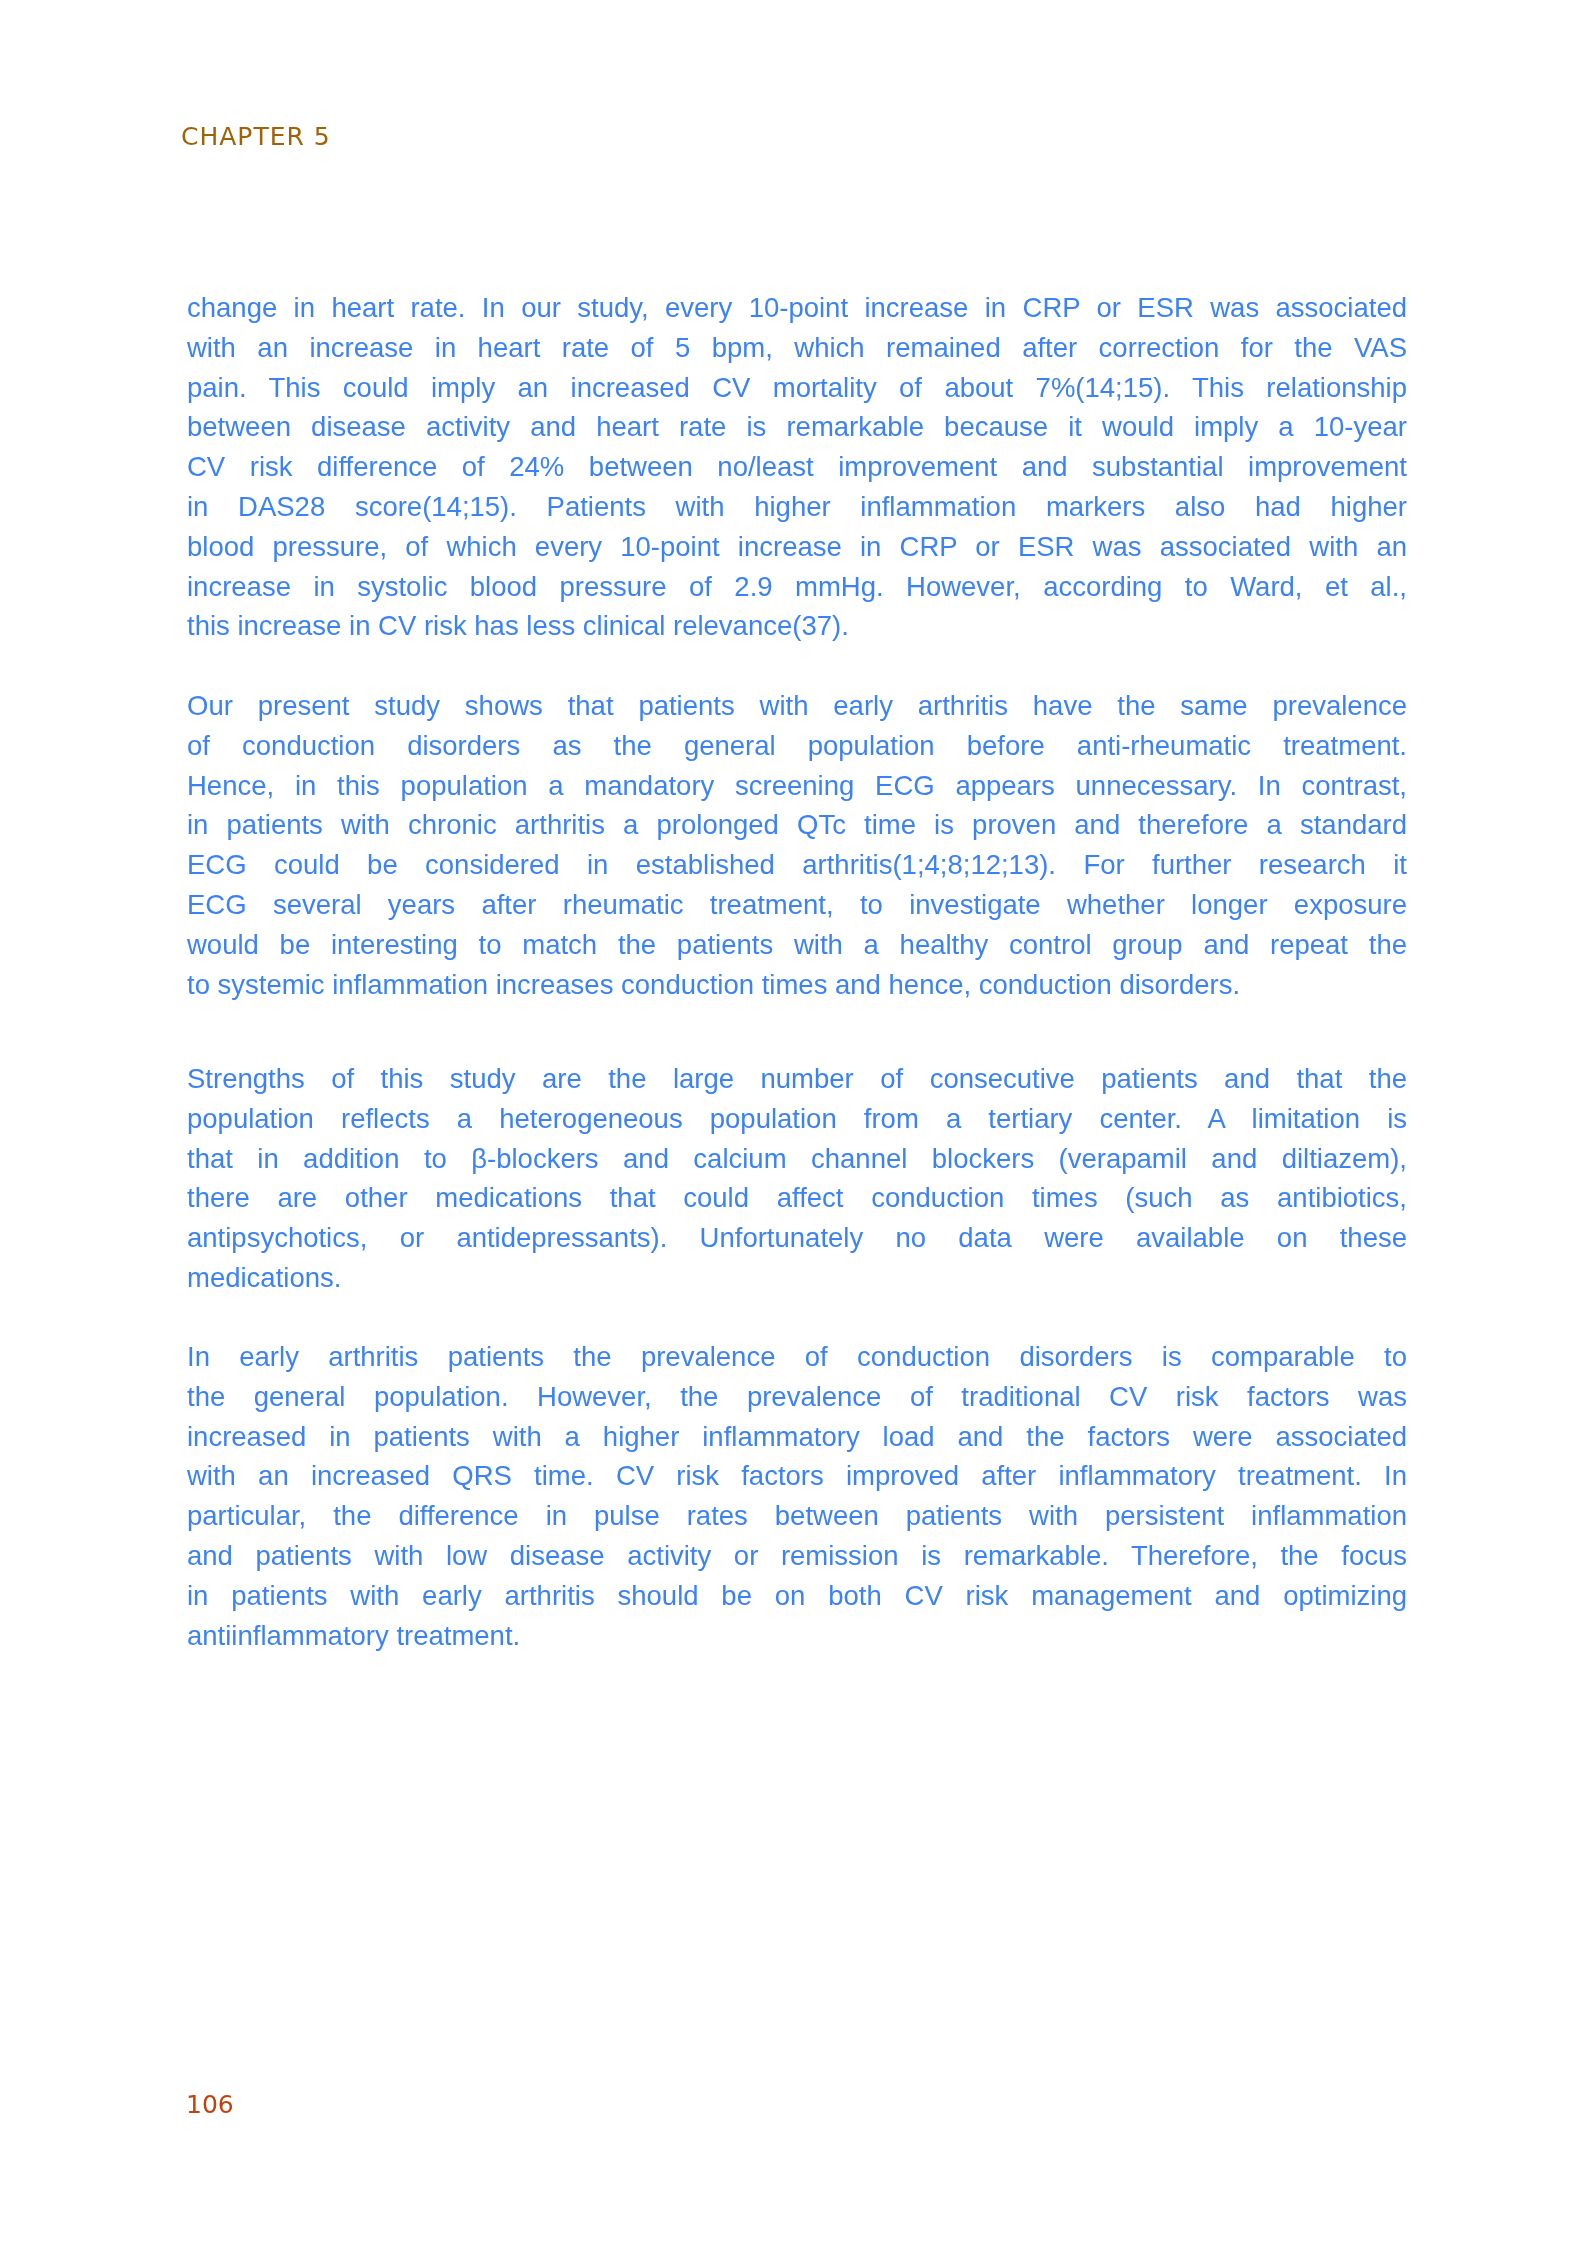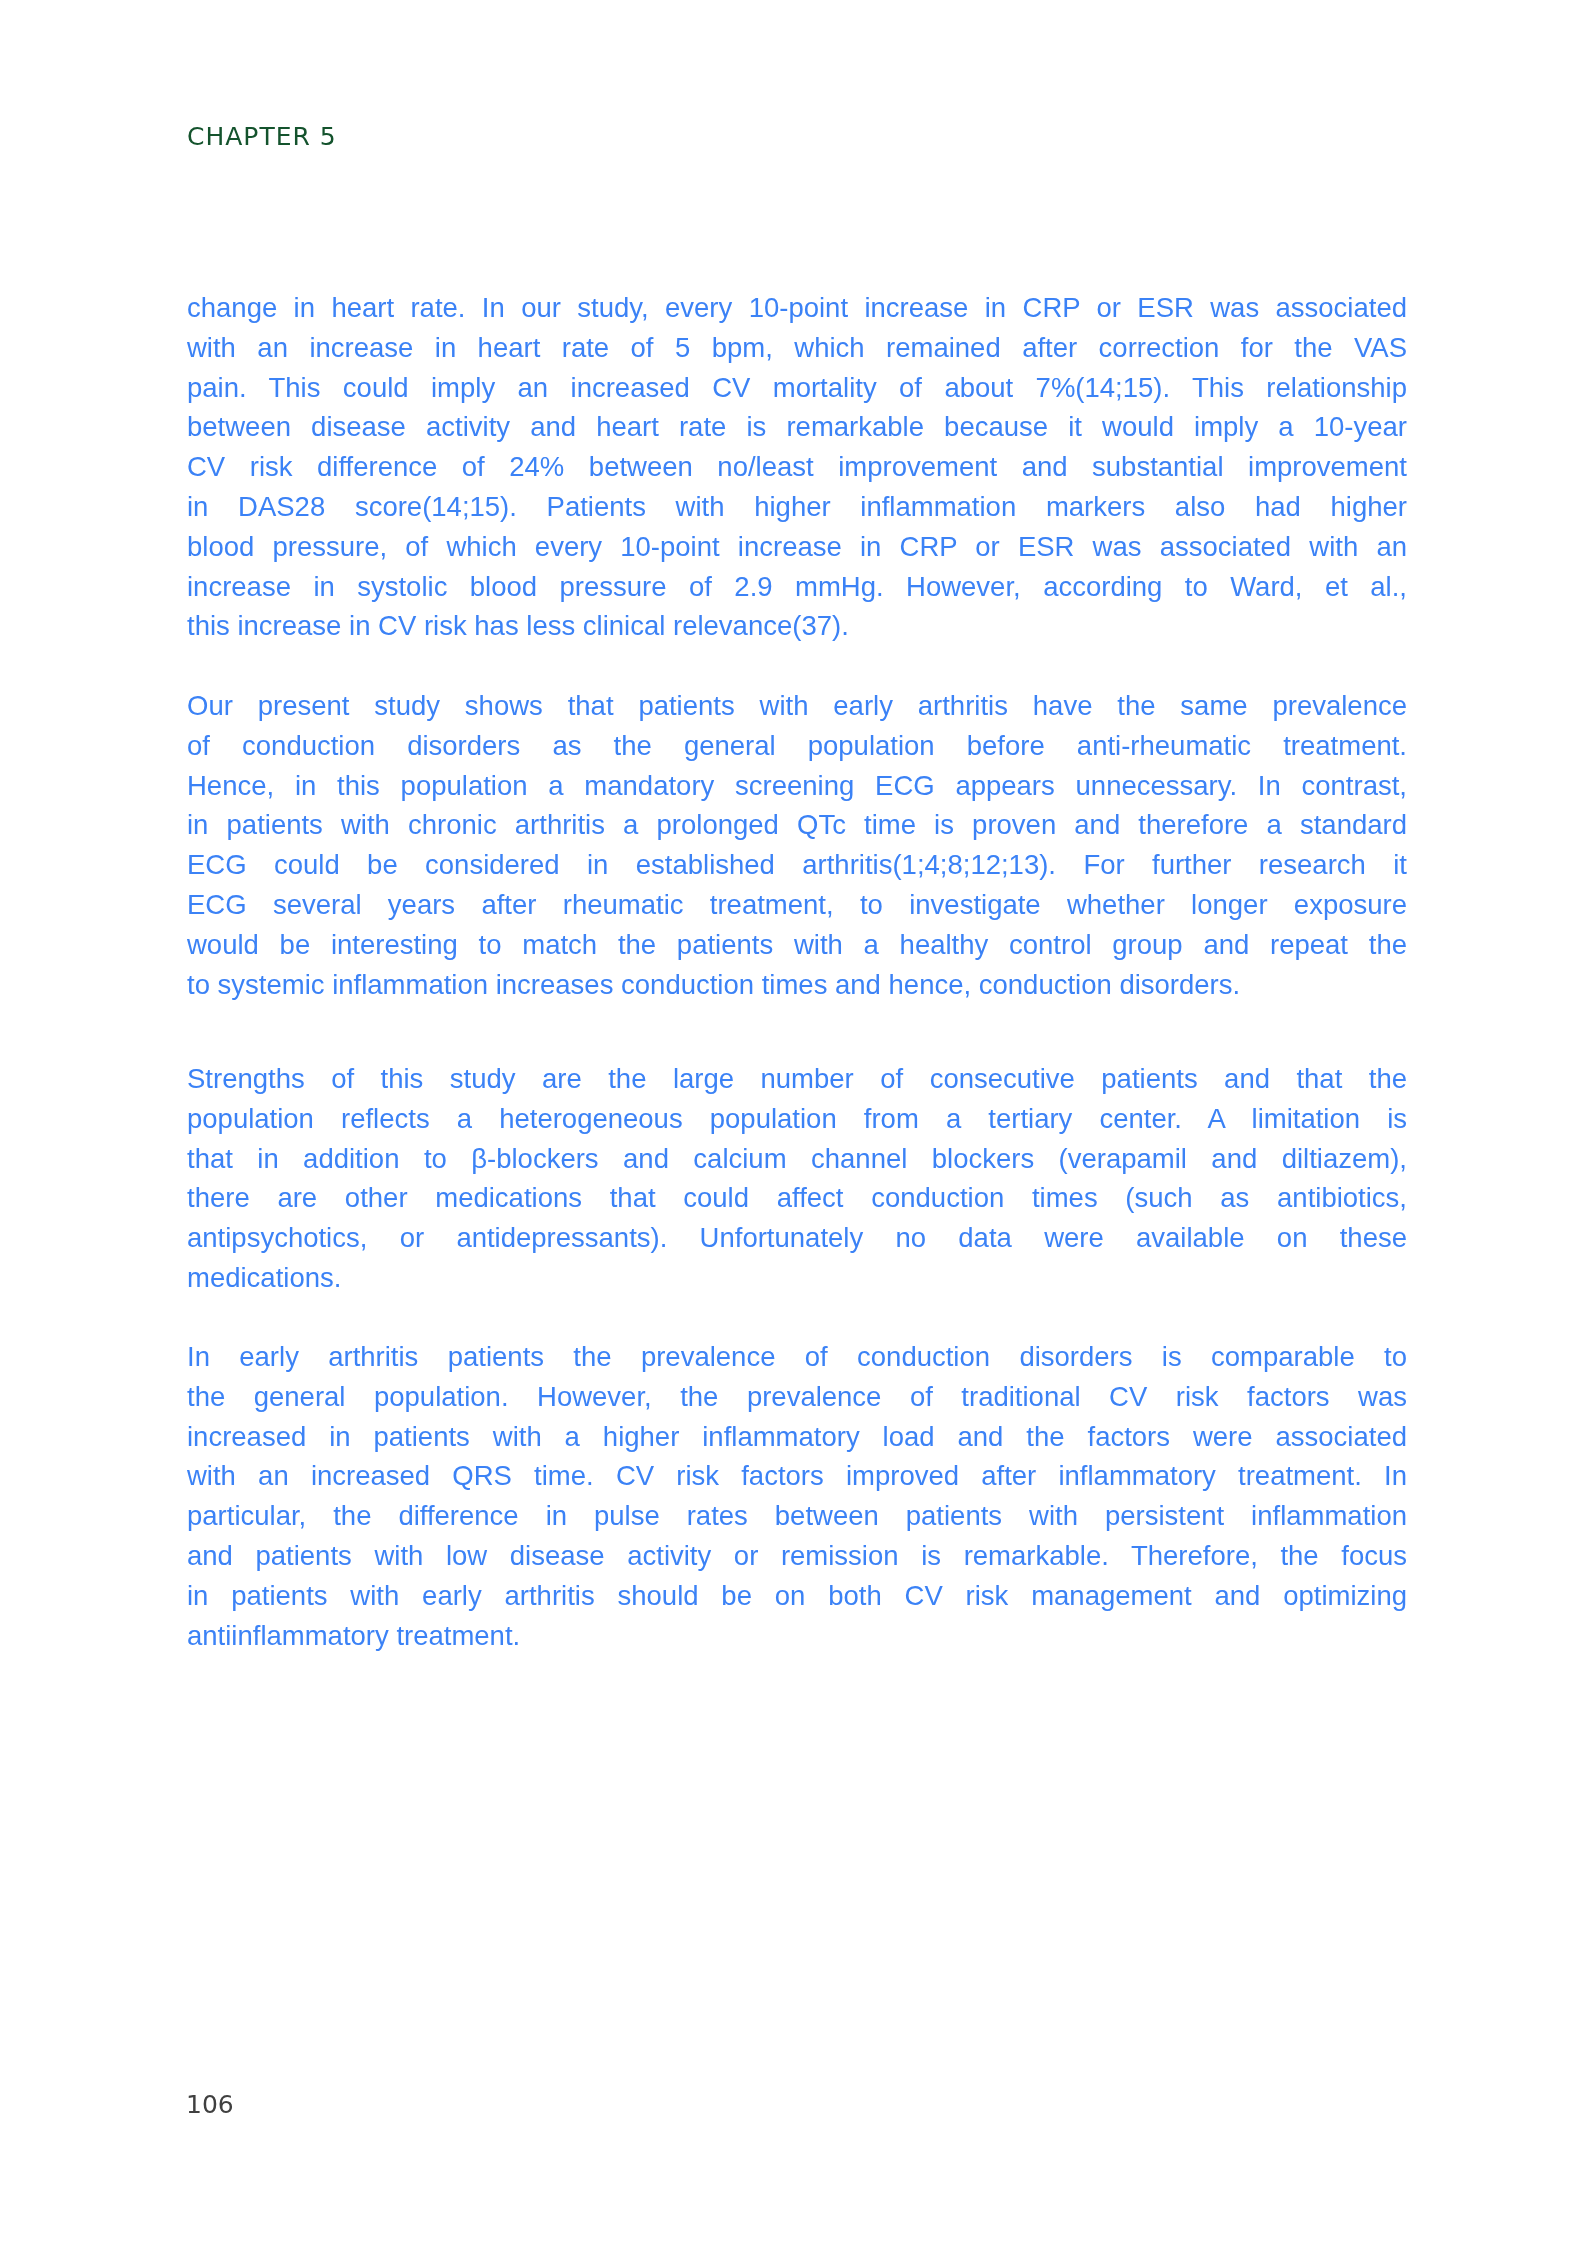--- a/index.html
+++ b/index.html
@@ -1,25 +1,25 @@
 <!DOCTYPE html>
 <html><head>
 <meta charset="utf-8">
 <style>
   html, body { margin: 0; padding: 0; background: #ffffff; }
   body { width: 1594px; height: 2250px; position: relative; overflow: hidden; }
   .running-head {
-    position: absolute; left: 187px; top: 122px;
+    position: absolute; left: 181px; top: 122px;
     font-family: "DejaVu Sans", sans-serif; font-size: 25px;
-    color: #14532d; letter-spacing: 1px;
+    color: #a16207; letter-spacing: 1px;
   }
   .page-number {
     position: absolute; left: 186px; top: 2090px;
     font-family: "DejaVu Sans", sans-serif; font-size: 25px;
-    color: #404040;
+    color: #c2410c;
   }
   .body-text {
     position: absolute; left: 187px; width: 1220px;
     font-family: "Liberation Sans", sans-serif; font-size: 27.5px;
     color: #3b82f6;
   }
   .line {
     display: block; height: 39.8px; line-height: 39.8px;
     white-space: nowrap; text-align: justify; text-align-last: justify;
   }

